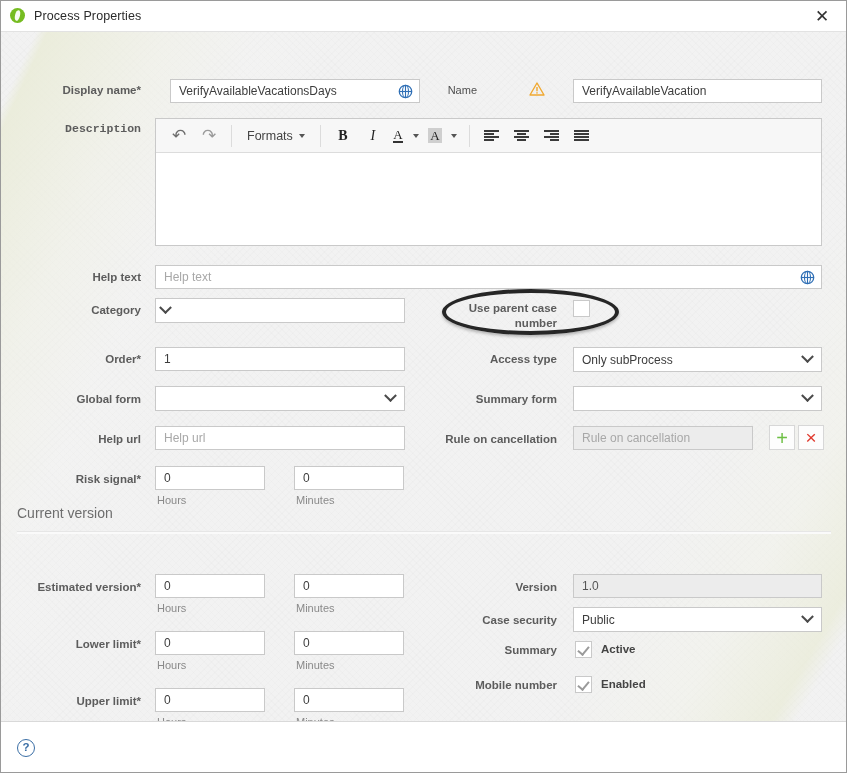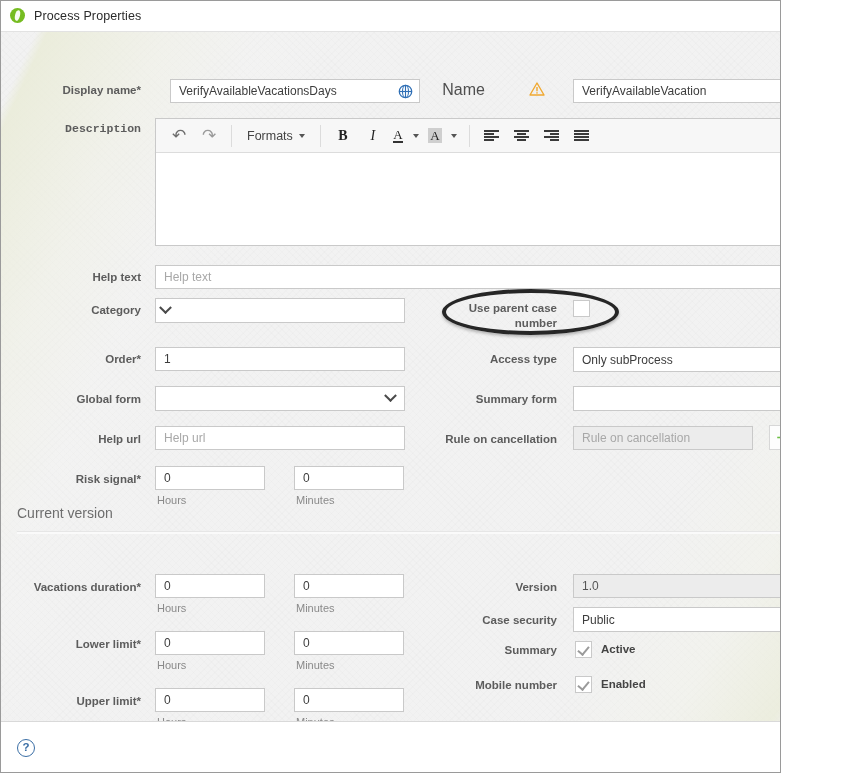--- a/index.html
+++ b/index.html
@@ -9,21 +9,21 @@
   body {
     width: 847px;
     height: 773px;
     font-family: "Liberation Sans", sans-serif;
     background: #ffffff;
     overflow: hidden;
   }
 
   .window {
     position: relative;
-    width: 781px;
+    width: 847px;
     height: 773px;
     box-sizing: border-box;
     border: 1px solid #9a9a9a;
     background: #ffffff;
     overflow: hidden;
   }
 
   
   .titlebar {
     position: absolute;
@@ -372,21 +372,21 @@
       <span class="globe">
         <svg width="15" height="15" viewBox="0 0 15 15">
           <circle cx="7.5" cy="7.5" r="6.2" fill="none" stroke="#2f6fb5" stroke-width="1.3"></circle>
           <ellipse cx="7.5" cy="7.5" rx="3" ry="6.2" fill="none" stroke="#2f6fb5" stroke-width="1.1"></ellipse>
           <line x1="1.3" y1="7.5" x2="13.7" y2="7.5" stroke="#2f6fb5" stroke-width="1.1"></line>
           <line x1="7.5" y1="1.3" x2="7.5" y2="13.7" stroke="#2f6fb5" stroke-width="1.1"></line>
         </svg>
       </span>
     </div>
 
-    <div class="lbl lbl-plain" style="left:364px; top:51px; width:120px; font-size:16px; color:#4f4f4f;">Name</div>
+    <div class="lbl lbl-plain" style="left:356px; top:51px; width:120px; font-size:11px; color:#4f4f4f;">Name</div>
     <span class="warn-tri" style="left:528px; top:50px;">
       <svg width="16" height="14" viewBox="0 0 16 14">
         <path d="M8 1 L15 13 L1 13 Z" fill="none" stroke="#f0a830" stroke-width="1.4" stroke-linejoin="round"></path>
         <rect x="7.3" y="5" width="1.4" height="4.3" fill="#f0a830"></rect>
         <rect x="7.3" y="10.2" width="1.4" height="1.4" fill="#f0a830"></rect>
       </svg>
     </span>
     <div class="inp-wrap" style="left:572px; top:47px; width:249px;">
       <span class="txt">VerifyAvailableVacation</span>
     </div>
@@ -520,21 +520,21 @@
     </div>
     <div class="sublabel" style="left:156px; top:462px;">Hours</div>
     <div class="inp-wrap" style="left:293px; top:434px; width:110px;">
       <span class="txt">0</span>
     </div>
     <div class="sublabel" style="left:295px; top:462px;">Minutes</div>
 
     <div class="section-title" style="left:16px; top:473px;">Current version</div>
     <div class="section-rule" style="left:16px; top:499px; width:814px;"></div>
 
-    <div class="lbl" style="left:0px; top:548px; width:140px;">Vacations duration*</div>
+    <div class="lbl" style="left:0px; top:548px; width:140px;">Estimated version*</div>
     <div class="inp-wrap" style="left:154px; top:542px; width:110px;">
       <span class="txt">0</span>
     </div>
     <div class="sublabel" style="left:156px; top:570px;">Hours</div>
     <div class="inp-wrap" style="left:293px; top:542px; width:110px;">
       <span class="txt">0</span>
     </div>
     <div class="sublabel" style="left:295px; top:570px;">Minutes</div>
 
     <div class="lbl" style="left:0px; top:605px; width:140px;">Lower limit*</div>

